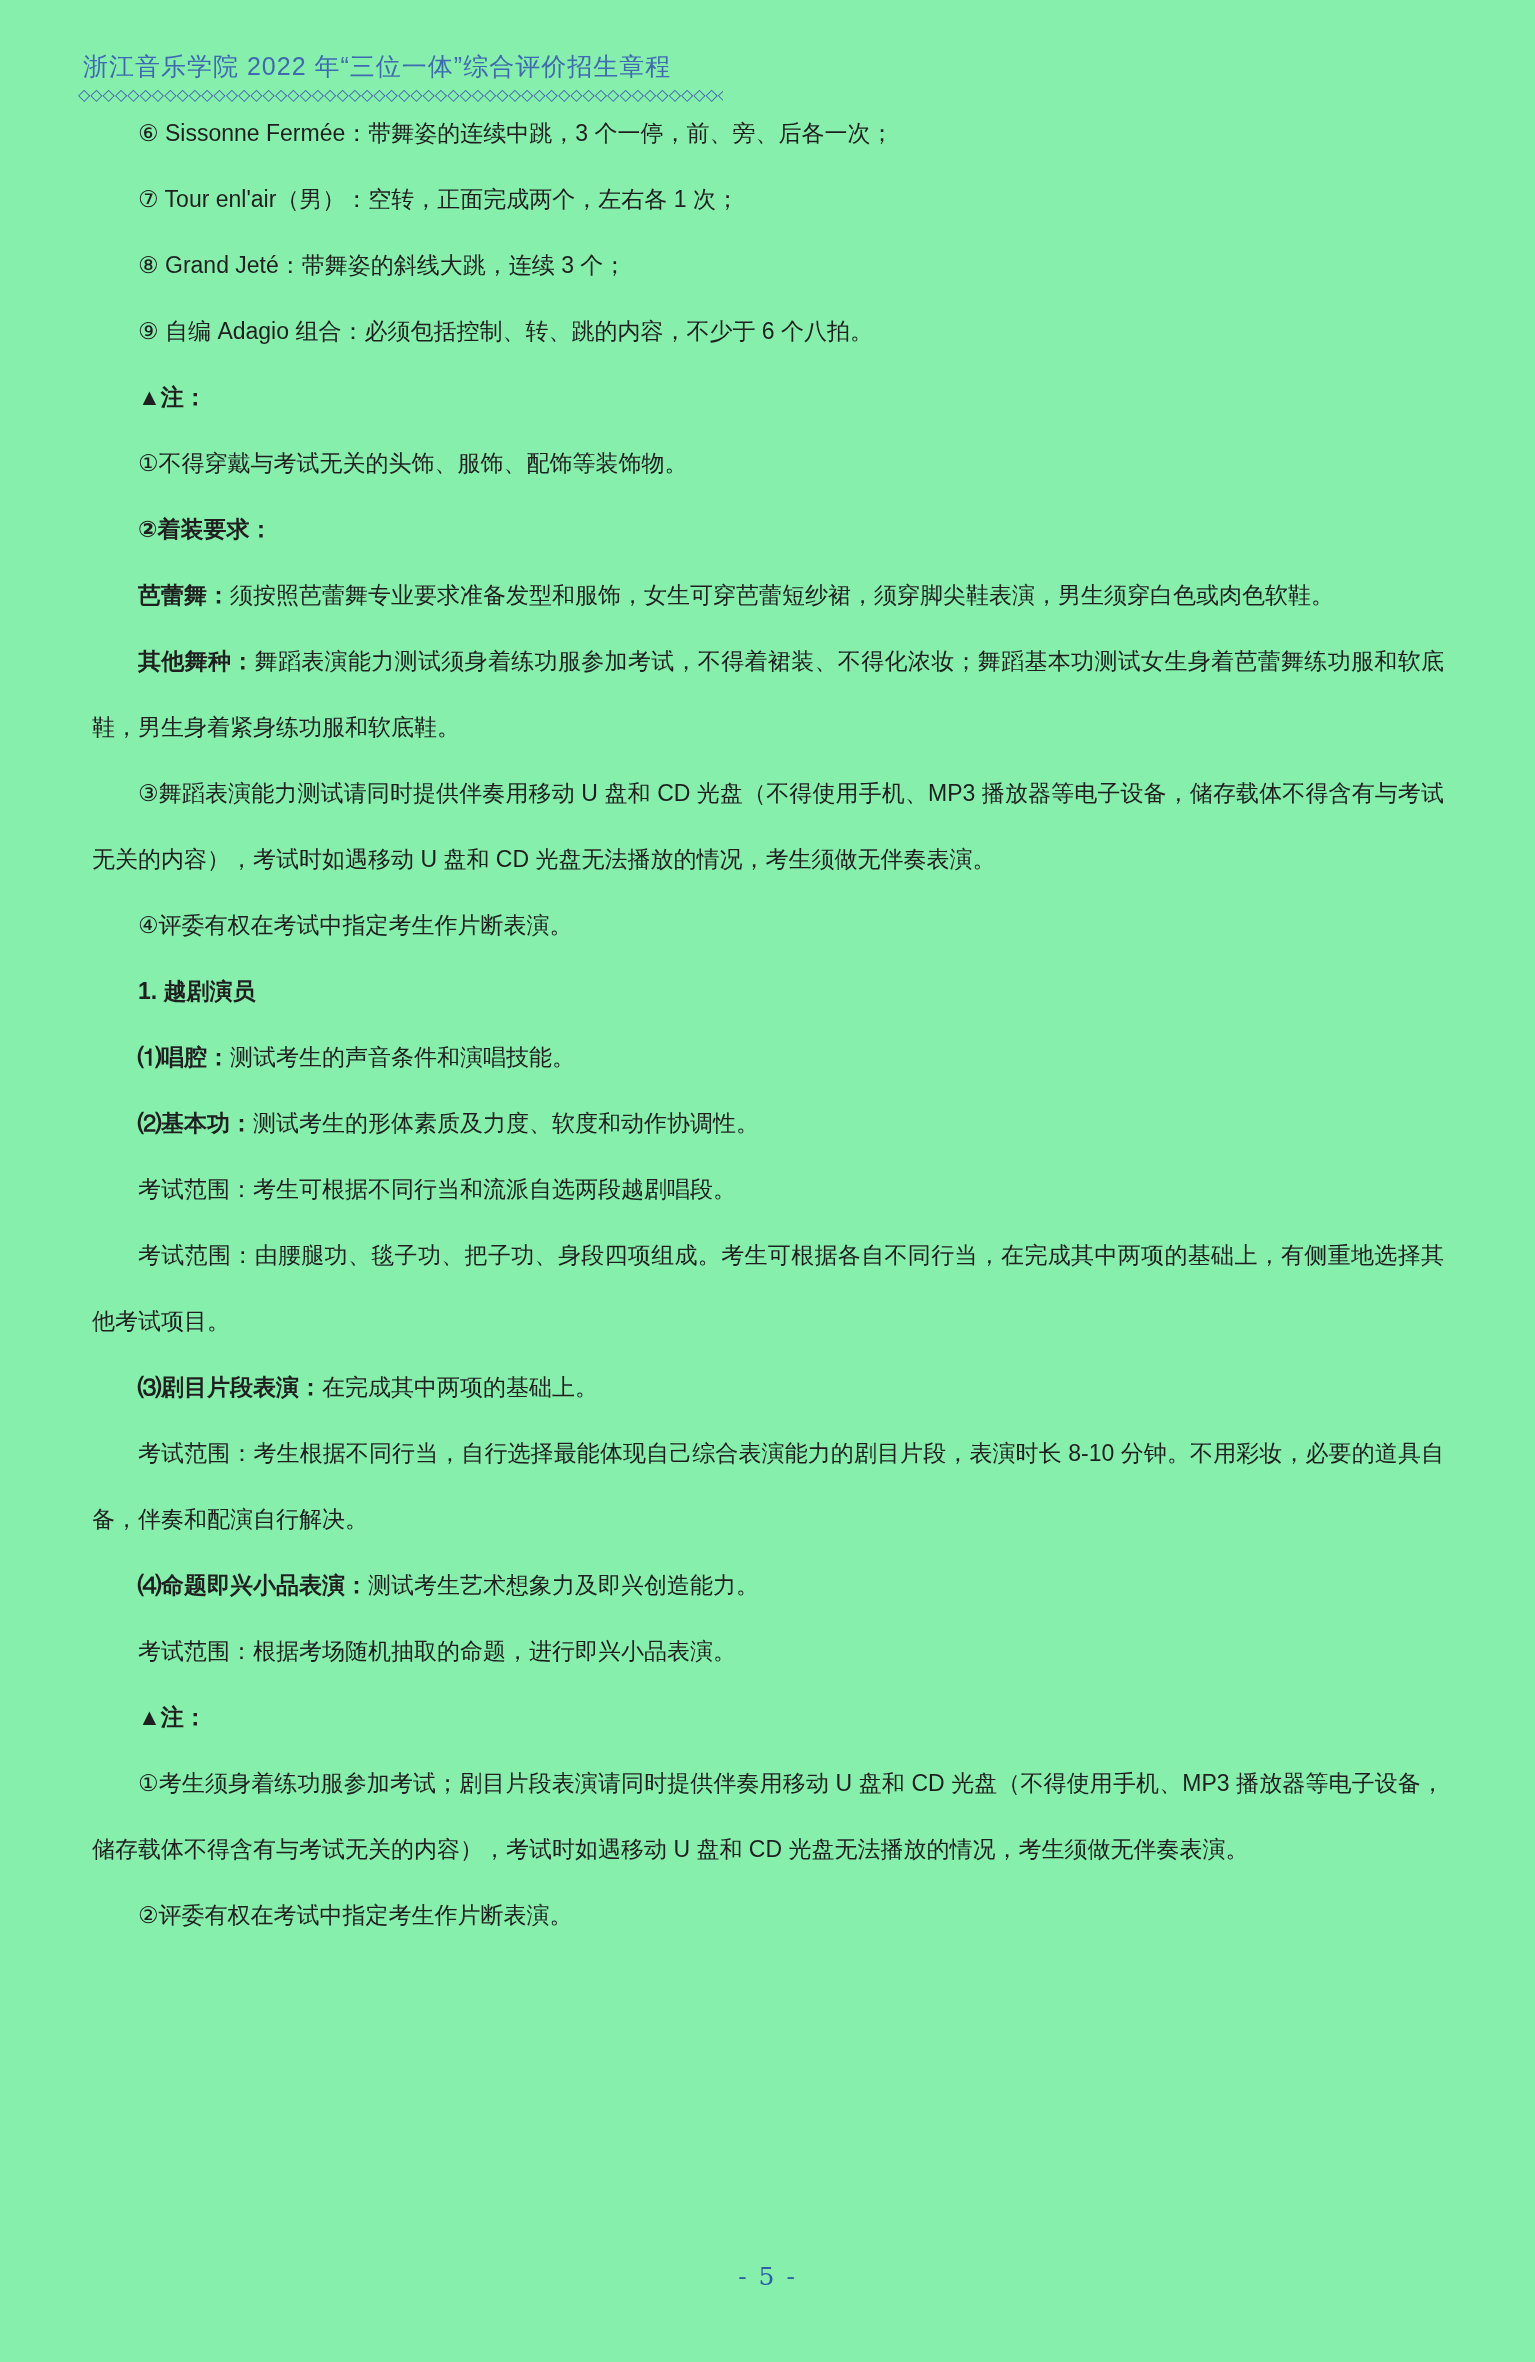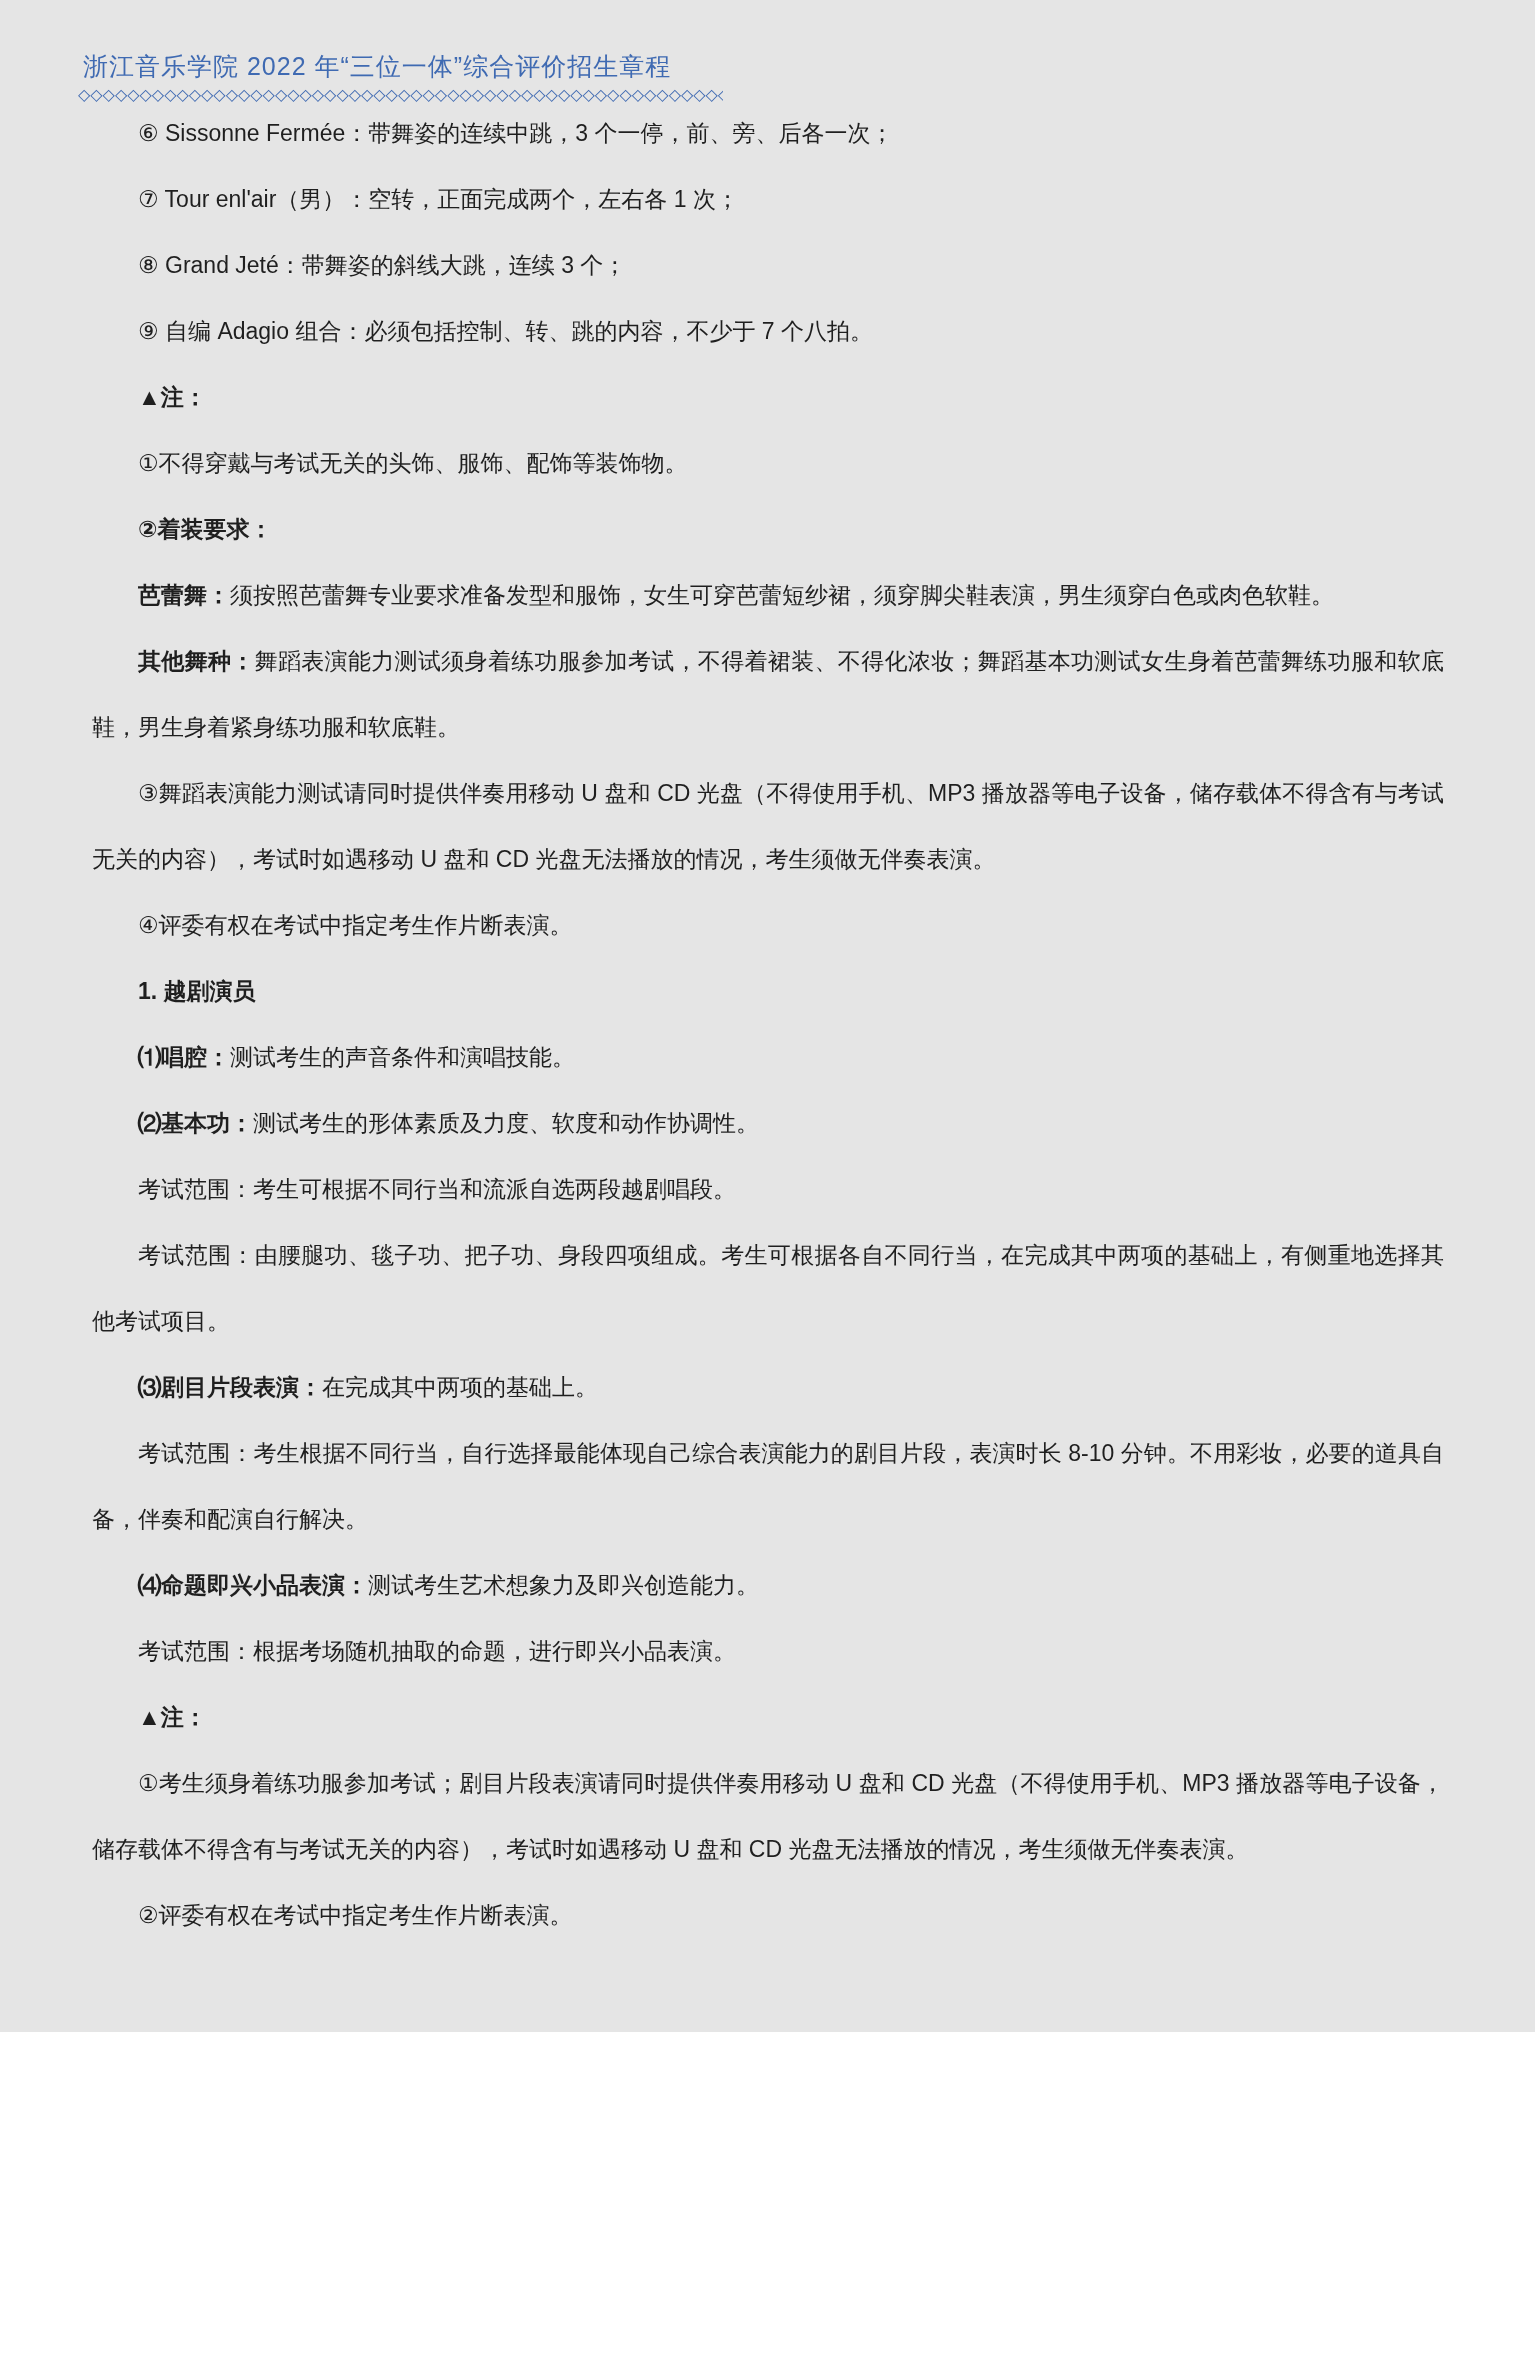--- a/index.html
+++ b/index.html
@@ -4,22 +4,22 @@
 <style>
   :root{
     --accent:#3f6ab2;
     --ink:#1f1f1f;
     --footer-blue:#2d5fa6;
   }
   html,body{margin:0;padding:0;background:#ffffff;}
   .page{
     position:relative;
     width:1535px;
-    height:2032px;
-    background:#e5e5e5;
+    height:2362px;
+    background:#86efac;
     overflow:hidden;
     font-family:"Liberation Sans","DejaVu Sans",sans-serif;
   }
   .doc-header{
     position:absolute;
     left:83px;
     top:50px;
     font-size:25px;
     letter-spacing:1px;
     color:var(--accent);
@@ -71,21 +71,21 @@
 <div class="page">
 
   <div class="doc-header">浙江音乐学院 2022 年“三位一体”综合评价招生章程</div>
 
   <div class="doc-divider">◇◇◇◇◇◇◇◇◇◇◇◇◇◇◇◇◇◇◇◇◇◇◇◇◇◇◇◇◇◇◇◇◇◇◇◇◇◇◇◇◇◇◇◇◇◇◇◇◇◇◇◇◇◇◇◇◇◇◇◇</div>
 
   <div class="doc-body">
       <p class="para"><span>⑥ Sissonne Fermée：带舞姿的连续中跳，3 个一停，前、旁、后各一次；</span></p>
       <p class="para"><span>⑦ Tour enl'air（男）：空转，正面完成两个，左右各 1 次；</span></p>
       <p class="para"><span>⑧ Grand Jeté：带舞姿的斜线大跳，连续 3 个；</span></p>
-      <p class="para"><span>⑨ 自编 Adagio 组合：必须包括控制、转、跳的内容，不少于 7 个八拍。</span></p>
+      <p class="para"><span>⑨ 自编 Adagio 组合：必须包括控制、转、跳的内容，不少于 6 个八拍。</span></p>
       <p class="para"><span class="b">▲注：</span></p>
       <p class="para"><span>①不得穿戴与考试无关的头饰、服饰、配饰等装饰物。</span></p>
       <p class="para"><span class="b">②着装要求：</span></p>
       <p class="para"><span class="b">芭蕾舞：</span><span>须按照芭蕾舞专业要求准备发型和服饰，女生可穿芭蕾短纱裙，须穿脚尖鞋表演，男生须穿白色或肉色软鞋。</span></p>
       <p class="para"><span class="b">其他舞种：</span><span>舞蹈表演能力测试须身着练功服参加考试，不得着裙装、不得化浓妆；舞蹈基本功测试女生身着芭蕾舞练功服和软底鞋，男生身着紧身练功服和软底鞋。</span></p>
       <p class="para"><span>③舞蹈表演能力测试请同时提供伴奏用移动 U 盘和 CD 光盘（不得使用手机、MP3 播放器等电子设备，储存载体不得含有与考试无关的内容），考试时如遇移动 U 盘和 CD 光盘无法播放的情况，考生须做无伴奏表演。</span></p>
       <p class="para"><span>④评委有权在考试中指定考生作片断表演。</span></p>
       <p class="para"><span class="b">1. 越剧演员</span></p>
       <p class="para"><span class="b">⑴唱腔：</span><span>测试考生的声音条件和演唱技能。</span></p>
       <p class="para"><span class="b">⑵基本功：</span><span>测试考生的形体素质及力度、软度和动作协调性。</span></p>

